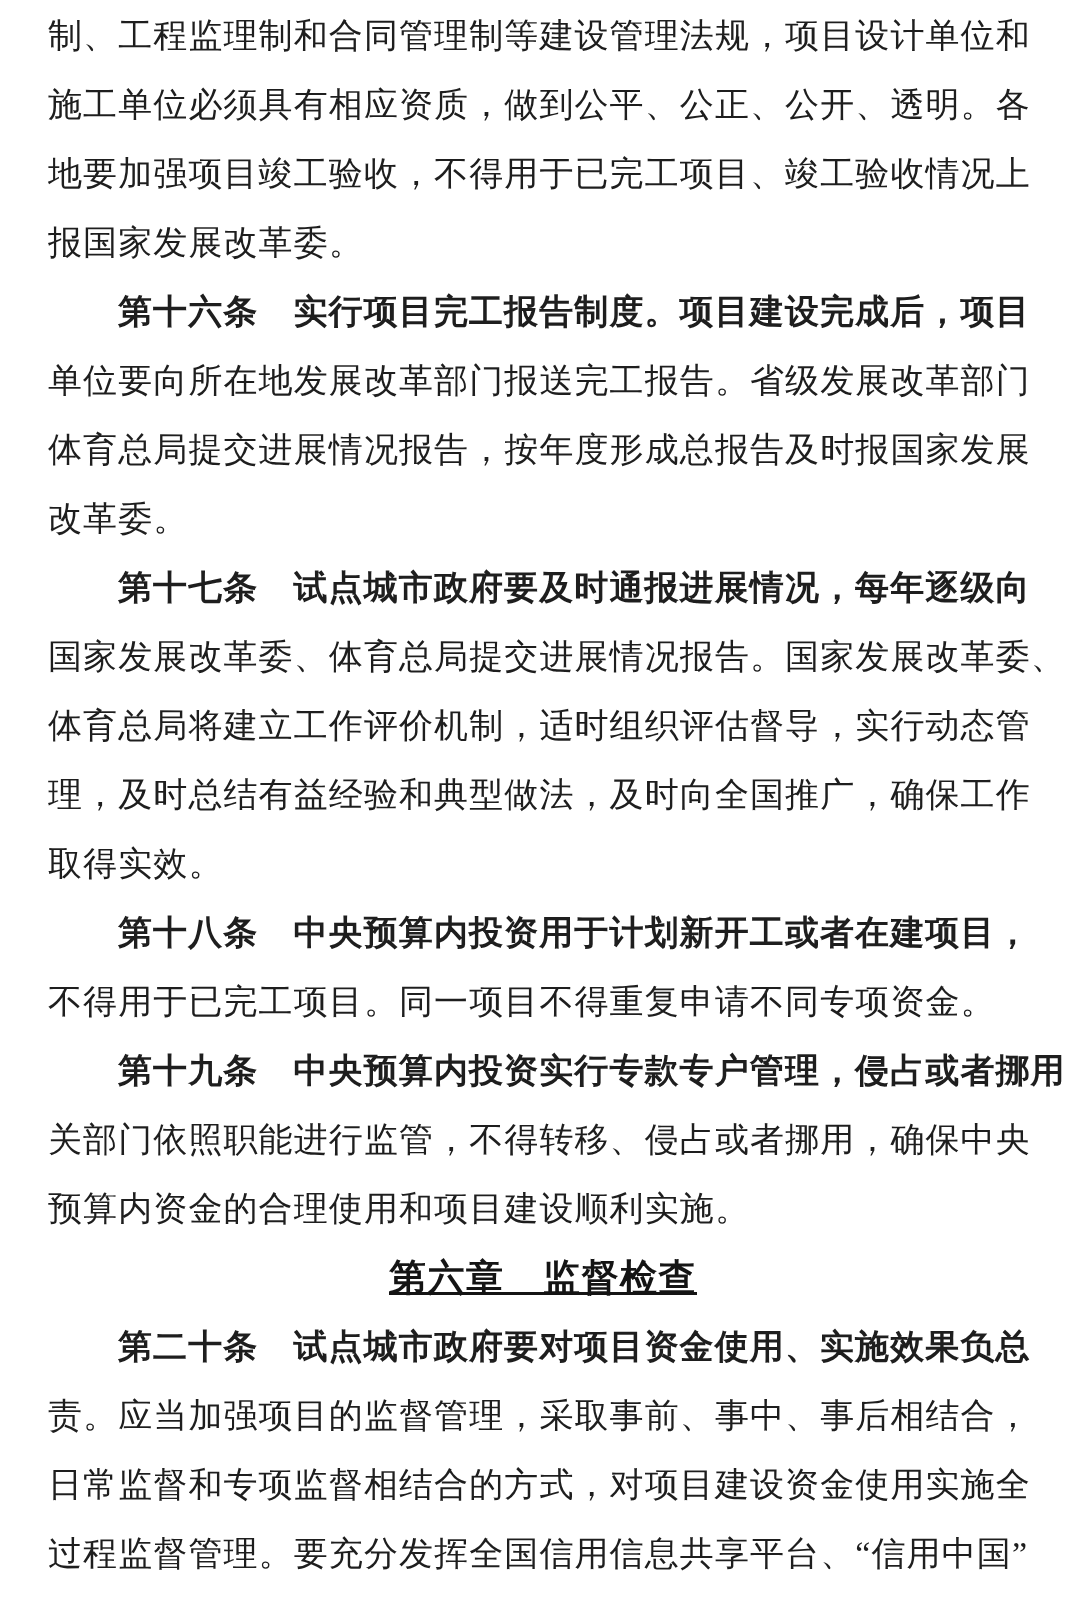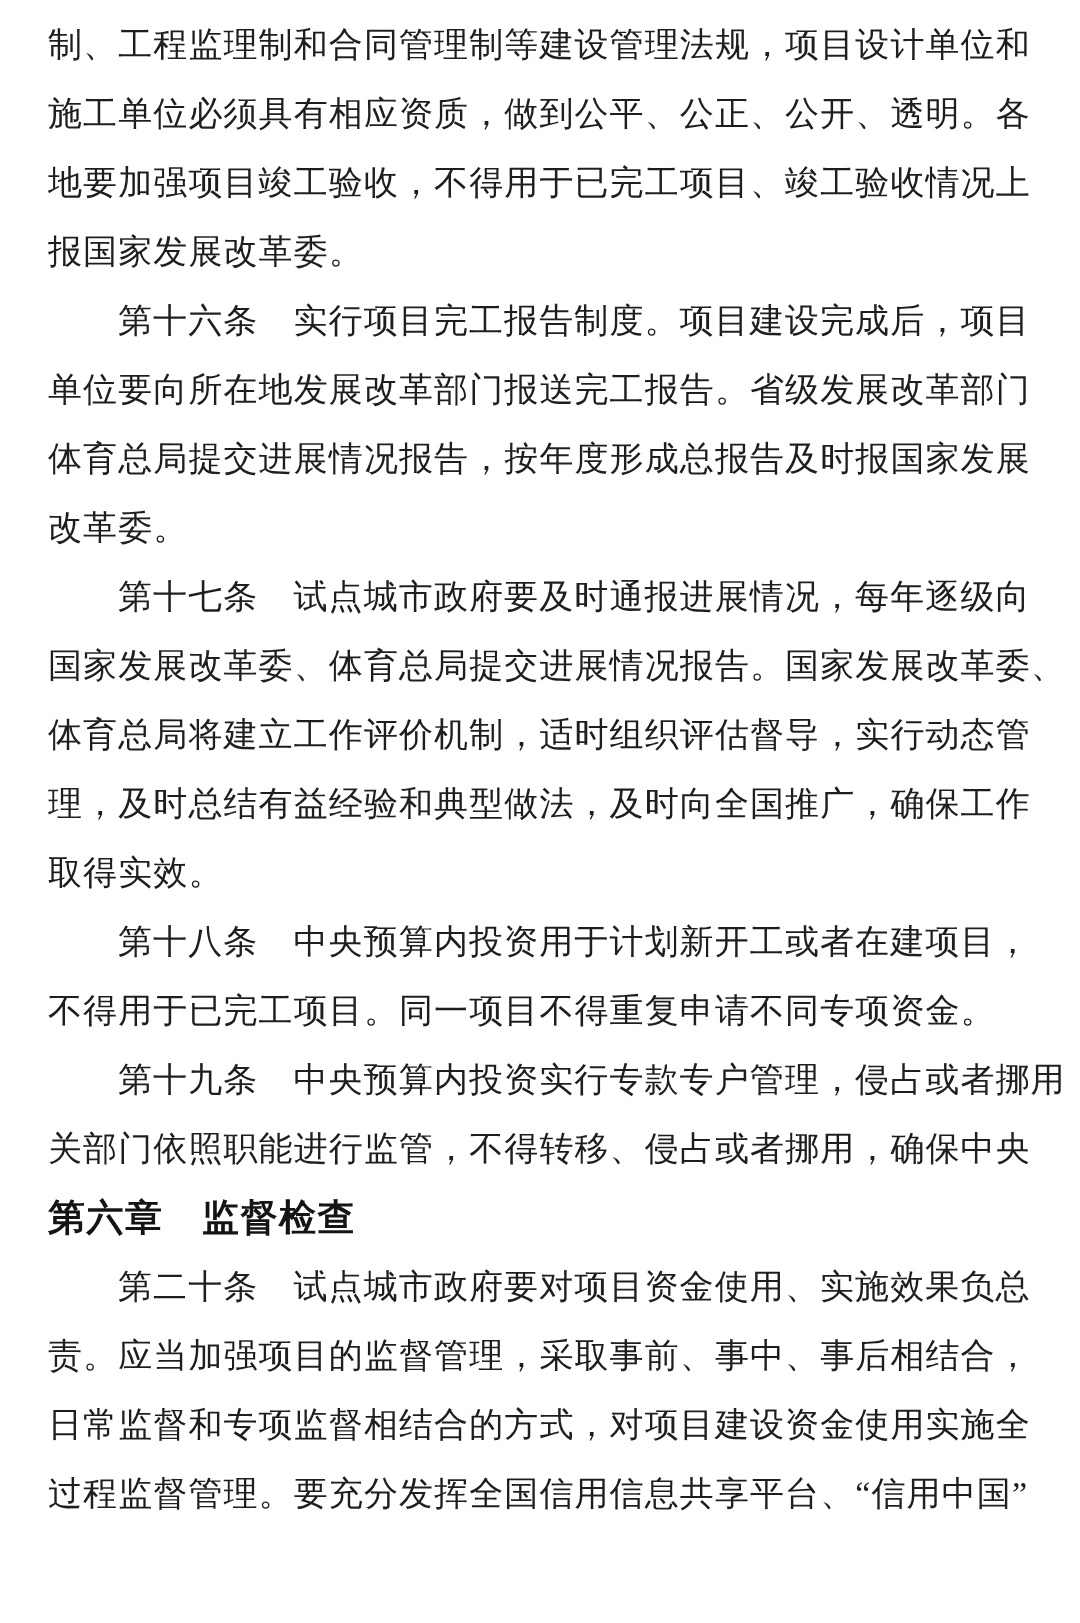--- a/index.html
+++ b/index.html
@@ -6,42 +6,44 @@
     margin: 0;
     padding: 0;
     background: #ffffff;
   }
   .page {
     position: relative;
     box-sizing: border-box;
     width: 1080px;
     height: 1623px;
     background: #ffffff;
-    padding: 10px 42px 0 48px;
+    padding: 1px 42px 0 48px;
     overflow: hidden;
   }
   .line {
     height: 69px;
     line-height: 69px;
     font-family: "Liberation Serif", "DejaVu Serif", serif;
     font-size: 34px;
     letter-spacing: 1.1px;
     color: #1e1e1e;
     white-space: nowrap;
   }
   .line.indent {
     padding-left: 70px;
+    font-weight: bold;
   }
   .line.heading {
     font-family: "Liberation Sans", "DejaVu Sans", sans-serif;
     font-weight: 700;
     font-size: 37px;
     letter-spacing: 1.5px;
-    text-align: left;
+    text-align: center;
     color: #141414;
+    text-decoration: underline;
   }
 </style>
 </head>
 <body>
 
 <div class="page">
   <div class="line">制、工程监理制和合同管理制等建设管理法规，项目设计单位和</div>
   <div class="line">施工单位必须具有相应资质，做到公平、公正、公开、透明。各</div>
   <div class="line">地要加强项目竣工验收，不得用于已完工项目、竣工验收情况上</div>
   <div class="line">报国家发展改革委。</div>
@@ -51,18 +53,19 @@
   <div class="line">改革委。</div>
   <div class="line indent">第十七条　试点城市政府要及时通报进展情况，每年逐级向</div>
   <div class="line">国家发展改革委、体育总局提交进展情况报告。国家发展改革委、</div>
   <div class="line">体育总局将建立工作评价机制，适时组织评估督导，实行动态管</div>
   <div class="line">理，及时总结有益经验和典型做法，及时向全国推广，确保工作</div>
   <div class="line">取得实效。</div>
   <div class="line indent">第十八条　中央预算内投资用于计划新开工或者在建项目，</div>
   <div class="line">不得用于已完工项目。同一项目不得重复申请不同专项资金。</div>
   <div class="line indent">第十九条　中央预算内投资实行专款专户管理，侵占或者挪用</div>
   <div class="line">关部门依照职能进行监管，不得转移、侵占或者挪用，确保中央</div>
+  <div class="line">预算内资金的合理使用和项目建设顺利实施。</div>
   <div class="line heading">第六章　监督检查</div>
   <div class="line indent">第二十条　试点城市政府要对项目资金使用、实施效果负总</div>
   <div class="line">责。应当加强项目的监督管理，采取事前、事中、事后相结合，</div>
   <div class="line">日常监督和专项监督相结合的方式，对项目建设资金使用实施全</div>
   <div class="line">过程监督管理。要充分发挥全国信用信息共享平台、“信用中国”</div>
 </div>
 
 </body></html>

